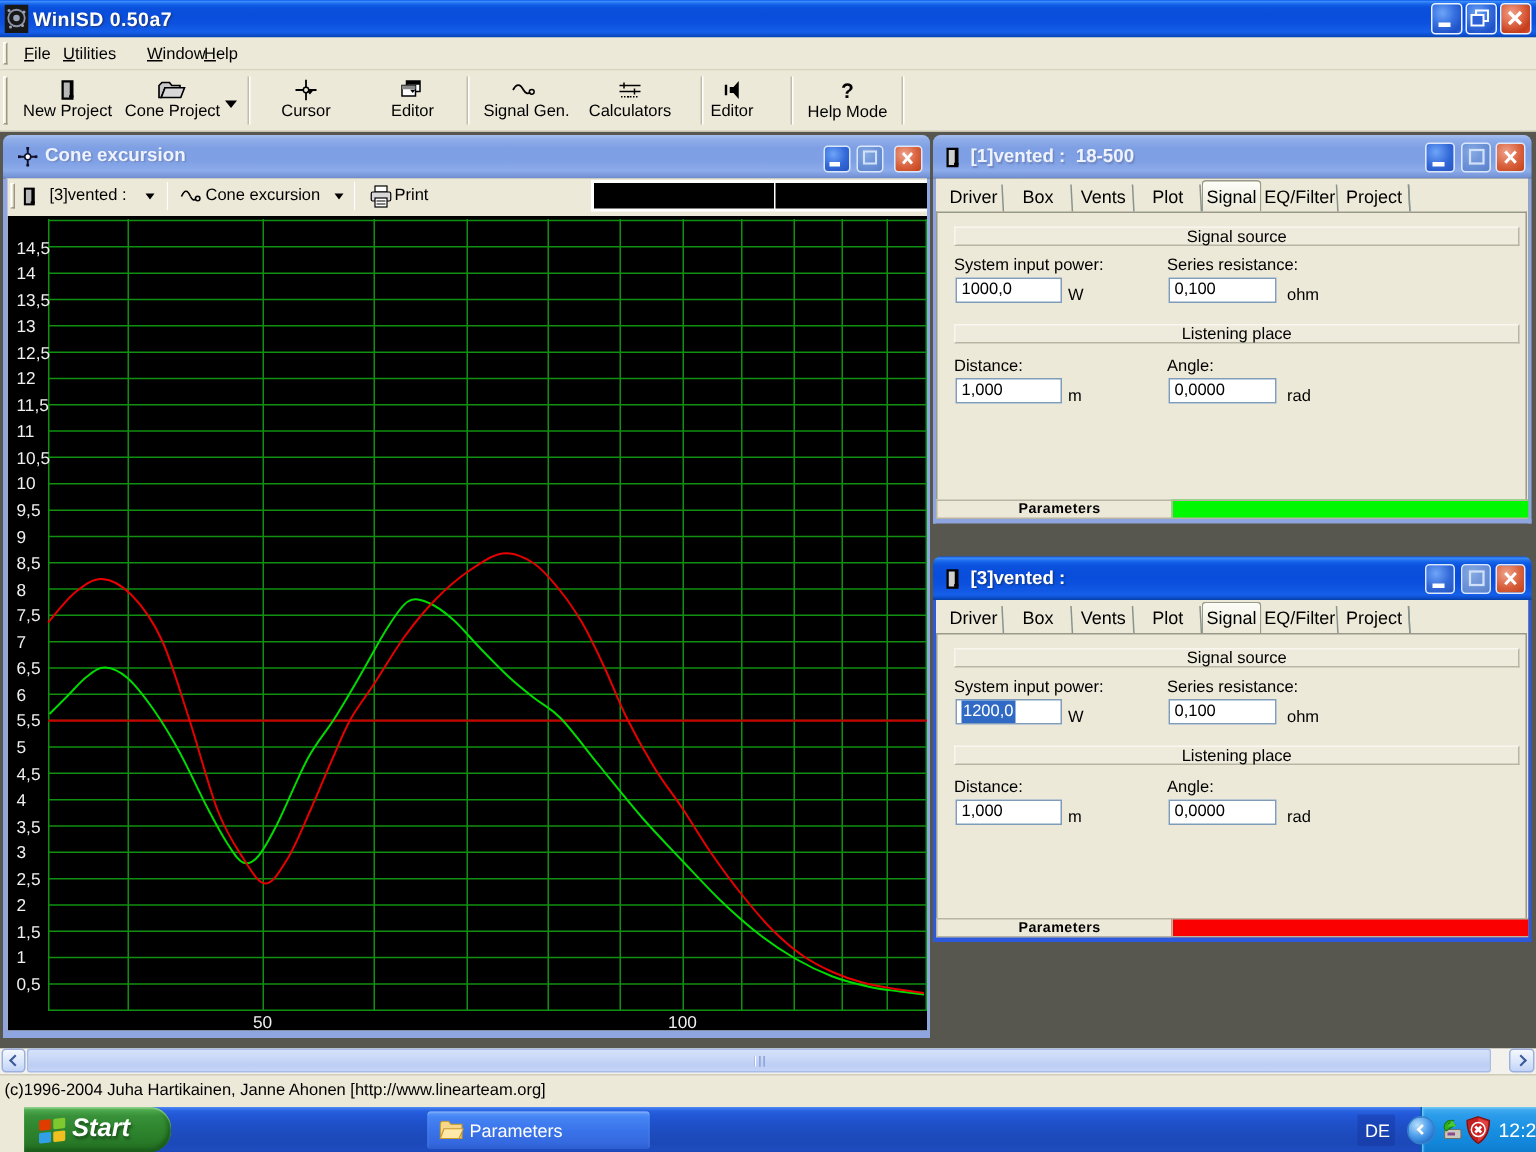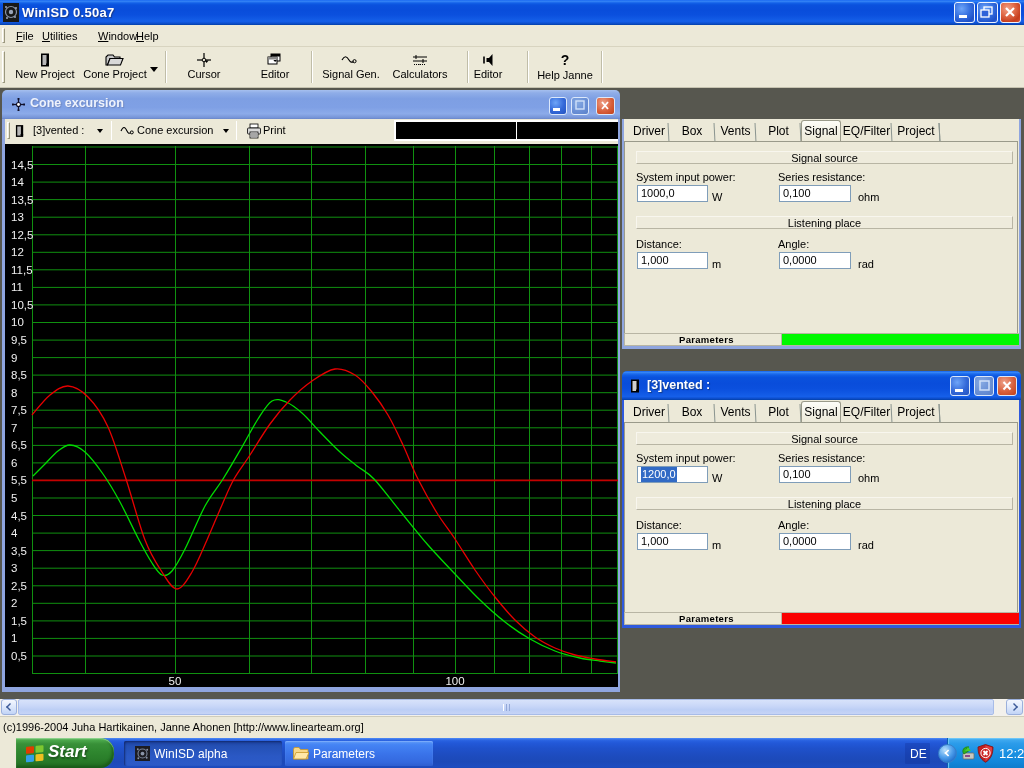--- a/index.html
+++ b/index.html
@@ -161,21 +161,21 @@
   <div class="tbtn" style="left:462px;width:52px;">
     <svg class="ico" width="14" height="14" viewBox="0 0 14 14">
         <rect x="2.2" y="3.5" width="1.6" height="7" fill="#000"></rect>
         <path d="M5.5 5 L8 5 L11.5 1 L11.5 13 L8 9 L5.5 9 Z" fill="#000"></path>
       </svg>
     <span class="lbl">Editor</span>
   </div>
   <div class="tsep" style="left:527px;"></div>
   <div class="tbtn" style="left:534px;width:62px;">
     <span class="ico" style="font-size:14px;font-weight:bold;height:15px;line-height:15px;">?</span>
-    <span class="lbl">Help Janne</span>
+    <span class="lbl">Help Mode</span>
   </div>
   <div class="tsep" style="left:601px;"></div>
 </div>
 <div id="mdi" class="abs">
 
   <div class="win" style="left:2px;top:2px;width:618px;height:602px;">
     <div class="wtitle inactive" style="height:29px;">
       <svg style="position:absolute;left:10px;top:8px" width="13" height="13" viewBox="0 0 13 13">
           <g stroke="#10102a" stroke-width="1.3">
             <line x1="6.5" y1="0" x2="6.5" y2="4.5"></line>
@@ -278,20 +278,37 @@
           <line x1="27" y1="336.4" x2="613" y2="336.4" stroke="#c40000" stroke-width="1.6"></line>
           <path d="M 28.0 332.0 C 30.0 330.0 35.8 324.2 40.0 320.0 C 44.2 315.8 48.8 310.2 53.0 307.0 C 57.2 303.8 60.5 300.8 65.0 301.0 C 69.5 301.2 74.5 303.2 80.0 308.0 C 85.5 312.8 92.2 321.7 98.0 330.0 C 103.8 338.3 109.2 347.3 115.0 358.0 C 120.8 368.7 127.7 383.8 133.0 394.0 C 138.3 404.2 143.0 412.8 147.0 419.0 C 151.0 425.2 153.7 429.7 157.0 431.0 C 160.3 432.3 163.2 431.3 167.0 427.0 C 170.8 422.7 174.5 415.8 180.0 405.0 C 185.5 394.2 193.7 373.7 200.0 362.0 C 206.3 350.3 211.8 344.8 218.0 335.0 C 224.2 325.2 231.2 313.0 237.0 303.0 C 242.8 293.0 248.0 282.7 253.0 275.0 C 258.0 267.3 262.3 259.8 267.0 257.0 C 271.7 254.2 276.0 256.0 281.0 258.0 C 286.0 260.0 291.3 264.0 297.0 269.0 C 302.7 274.0 308.7 281.5 315.0 288.0 C 321.3 294.5 328.8 302.3 335.0 308.0 C 341.2 313.7 346.3 317.5 352.0 322.0 C 357.7 326.5 361.8 327.5 369.0 335.0 C 376.2 342.5 386.0 356.0 395.0 367.0 C 404.0 378.0 413.8 390.5 423.0 401.0 C 432.2 411.5 441.3 420.8 450.0 430.0 C 458.7 439.2 466.7 448.0 475.0 456.0 C 483.3 464.0 491.7 471.5 500.0 478.0 C 508.3 484.5 516.7 490.2 525.0 495.0 C 533.3 499.8 541.7 503.8 550.0 507.0 C 558.3 510.2 567.5 512.3 575.0 514.0 C 582.5 515.7 589.0 516.2 595.0 517.0 C 601.0 517.8 608.3 518.7 611.0 519.0" stroke="#00dc00" stroke-width="1.3" fill="none"></path>
           <path d="M 27.0 271.0 C 30.0 267.7 39.0 255.8 45.0 251.0 C 51.0 246.2 56.7 241.7 63.0 242.0 C 69.3 242.3 76.3 246.2 83.0 253.0 C 89.7 259.8 96.7 269.3 103.0 283.0 C 109.3 296.7 114.8 316.2 121.0 335.0 C 127.2 353.8 134.0 380.5 140.0 396.0 C 146.0 411.5 151.7 419.8 157.0 428.0 C 162.3 436.2 167.0 445.0 172.0 445.0 C 177.0 445.0 182.0 436.2 187.0 428.0 C 192.0 419.8 197.0 407.2 202.0 396.0 C 207.0 384.8 212.5 371.2 217.0 361.0 C 221.5 350.8 224.3 343.3 229.0 335.0 C 233.7 326.7 239.0 320.2 245.0 311.0 C 251.0 301.8 258.3 289.2 265.0 280.0 C 271.7 270.8 278.0 263.2 285.0 256.0 C 292.0 248.8 299.5 242.2 307.0 237.0 C 314.5 231.8 322.8 226.0 330.0 225.0 C 337.2 224.0 343.8 227.2 350.0 231.0 C 356.2 234.8 361.5 241.3 367.0 248.0 C 372.5 254.7 377.8 262.2 383.0 271.0 C 388.2 279.8 393.0 290.3 398.0 301.0 C 403.0 311.7 407.3 323.7 413.0 335.0 C 418.7 346.3 425.8 359.0 432.0 369.0 C 438.2 379.0 443.7 385.5 450.0 395.0 C 456.3 404.5 463.3 416.3 470.0 426.0 C 476.7 435.7 483.3 444.7 490.0 453.0 C 496.7 461.3 503.3 469.3 510.0 476.0 C 516.7 482.7 523.3 488.3 530.0 493.0 C 536.7 497.7 543.3 501.0 550.0 504.0 C 556.7 507.0 563.3 509.2 570.0 511.0 C 576.7 512.8 583.2 513.8 590.0 515.0 C 596.8 516.2 607.5 517.5 611.0 518.0" stroke="#e80000" stroke-width="1.3" fill="none"></path>
         </svg>
     </div>
     <div class="wbody" style="left:0;top:597px;width:618px;height:5px;background:#8fa5df;"></div>
     <div class="wbody" style="left:0;top:29px;width:3px;height:573px;background:#8fa5df;"></div>
     <div class="wbody" style="left:616px;top:29px;width:2px;height:573px;background:#8fa5df;"></div>
   </div>
   <div class="win" style="left:622px;top:2px;width:399px;height:259px;">
+    <div class="wtitle inactive" style="height:29px;">
+      <svg style="position:absolute;left:8px;top:8px" width="11" height="14" viewBox="0 0 11 14">
+          <rect x="1" y="0.5" width="8" height="13" fill="#000"></rect>
+          <rect x="2.5" y="2" width="4" height="10" fill="#cfcfcf"></rect>
+          <rect x="6" y="10.5" width="3" height="1.5" fill="#000"></rect>
+        </svg>
+      <div class="wtext" style="left:25px;top:7px;color:#eef2fc;text-shadow:1px 1px 1px #6e86c0;">[1]vented :&nbsp; 18-500</div>
+      <div class="smallbtn" style="left:328px;top:5px;width:20px;height:20px;background:radial-gradient(circle at 35% 30%,#6ea5f8,#3368d8 55%,#2554c0);"><svg width="18" height="18">
+            <rect x="4" y="12" width="8" height="3" fill="#fff"></rect>
+          </svg></div>
+      <div class="smallbtn" style="left:352px;top:5px;width:20px;height:20px;background:radial-gradient(circle at 35% 30%,#86aae2,#6a90d6 55%,#5a80c8);"><svg width="18" height="18">
+            <rect x="5" y="4" width="9" height="9" fill="none" stroke="#cfe0f8" stroke-width="1.5"></rect>
+          </svg></div>
+      <div class="smallbtn" style="left:375px;top:5px;width:20px;height:20px;background:radial-gradient(circle at 35% 30%,#efa28a,#d8603c 55%,#c04018);"><svg width="18" height="18">
+            <path d="M5.5 5 L12.5 12.5 M12.5 5 L5.5 12.5" stroke="#fff" stroke-width="2"></path>
+          </svg></div>
+    </div>
     <div class="wbody" style="left:2px;top:29px;width:395px;height:227px;background:#ece9d8;">
       <div class="tabrow" style="left:0;top:1px;width:395px;height:21px;">
           <div class="tab" style="left:6px;top:3px;width:38px;height:18px;line-height:17px;">Driver</div>
           <div class="tabsep" style="left:44px;top:3px;height:19px;"></div>
           <div class="tab" style="left:46px;top:3px;width:44px;height:18px;line-height:17px;">Box</div>
           <div class="tabsep" style="left:90px;top:3px;height:19px;"></div>
           <div class="tab" style="left:92px;top:3px;width:39px;height:18px;line-height:17px;">Vents</div>
           <div class="tabsep" style="left:131px;top:3px;height:19px;"></div>
           <div class="tab" style="left:133px;top:3px;width:43px;height:18px;line-height:17px;">Plot</div>
           <div class="tabsep" style="left:176px;top:3px;height:19px;"></div>
@@ -409,34 +426,20 @@
       <g transform="skewY(-6)">
           <rect x="1" y="3" width="8" height="7" rx="1" fill="#e03c00"></rect>
           <rect x="10.5" y="3" width="8" height="7" rx="1" fill="#7ec830"></rect>
           <rect x="1" y="11.5" width="8" height="7" rx="1" fill="#32a0e8"></rect>
           <rect x="10.5" y="11.5" width="8" height="7" rx="1" fill="#f0c020"></rect>
         </g>
     </svg>
     <span style="position:absolute;left:32px;top:4px;color:#fff;font-size:17px;font-weight:bold;font-style:italic;text-shadow:1px 2px 2px #1c4f1c;">Start</span>
   </div>
 
-  <div style="position:absolute;left:108px;top:3px;width:158px;height:25px;border-radius:2px;background:linear-gradient(180deg,#1c3f9c 0%,#2450b4 20%,#2a58c4 60%,#2c5ac8 100%);box-shadow:inset 1px 1px 2px #122a70;">
-    <svg style="position:absolute;left:11px;top:5px" width="15" height="15" viewBox="0 0 16 16">
-        <rect width="16" height="16" fill="#1c1c22"></rect>
-        <g fill="#8a94a8">
-          <circle cx="8" cy="8" r="4.8" fill="none" stroke="#7a8498" stroke-width="1.2"></circle>
-          <circle cx="8" cy="8" r="2"></circle>
-          <circle cx="3" cy="3.5" r="1"></circle>
-          <circle cx="13" cy="4" r="1"></circle>
-          <circle cx="12.5" cy="12.5" r="1"></circle>
-          <circle cx="3.5" cy="13" r="1"></circle>
-        </g>
-      </svg>
-    <span style="position:absolute;left:30px;top:6px;color:#fff;font-size:12px;">WinISD alpha</span>
-  </div>
   <div style="position:absolute;left:269px;top:3px;width:148px;height:25px;border-radius:2px;background:linear-gradient(180deg,#5e9af8 0%,#4584f4 15%,#3a74ea 50%,#3468de 85%,#2e5ed0 100%);box-shadow:inset 0 1px 1px #7cacfa;">
     <svg style="position:absolute;left:8px;top:6px" width="16" height="13" viewBox="0 0 16 13">
         <path d="M0.5 12 L0.5 2 L1.5 0.5 L6 0.5 L7.5 2.5 L15 2.5 L15 12 Z" fill="#f8d888" stroke="#c89828" stroke-width="0.8"></path>
         <path d="M0.5 12 L3 5.5 L16 5.5 L13 12 Z" fill="#ffe8a8" stroke="#c89828" stroke-width="0.8"></path>
       </svg>
     <span style="position:absolute;left:28px;top:6px;color:#fff;font-size:12px;">Parameters</span>
   </div>
 
   <div style="position:absolute;left:889px;top:5px;width:25px;height:21px;background:rgba(16,40,140,0.28);border-radius:1px;"></div>
   <span style="position:absolute;left:894px;top:9px;color:#fff;font-size:12px;">DE</span>

